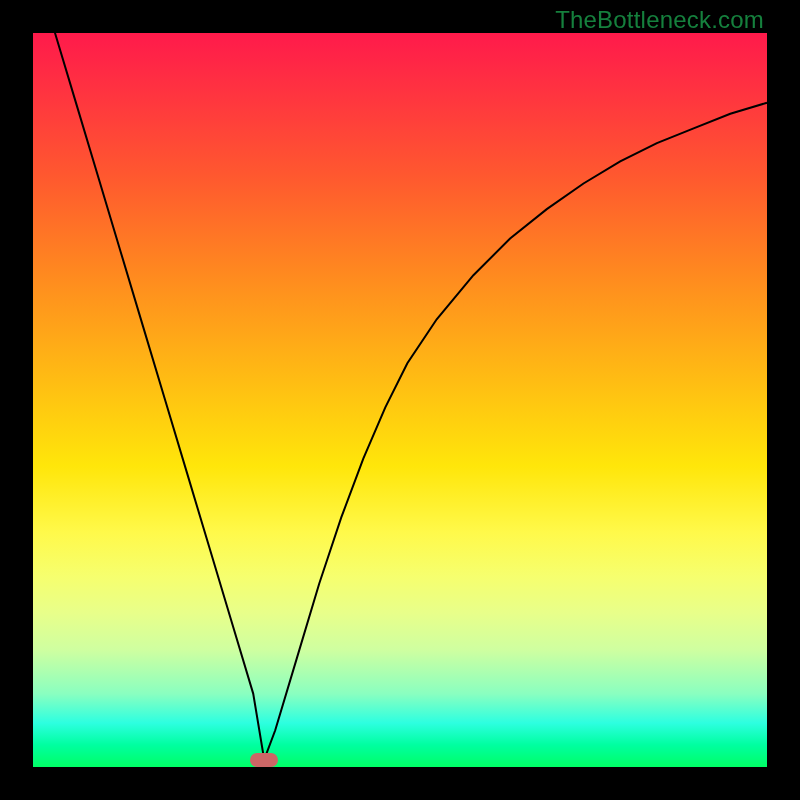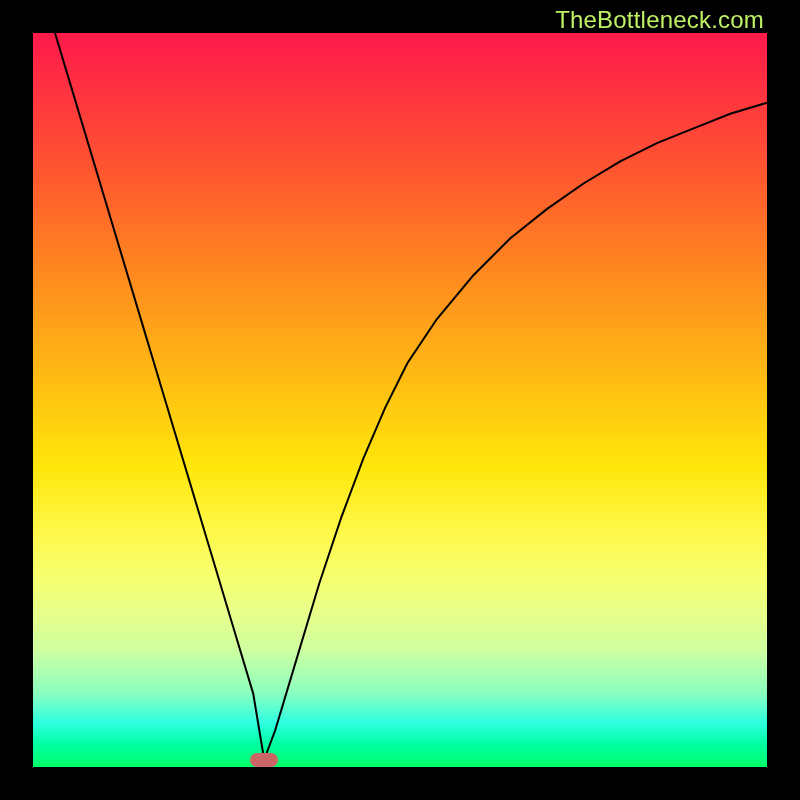--- a/index.html
+++ b/index.html
@@ -37,21 +37,21 @@
       #8affc0 90%,
       #2dffe0 94%,
       #00ffa0 97%,
       #00ff66 100%
     );
   }
   .watermark {
     position: absolute;
     top: 6px;
     right: 36px;
-    color: #bef264;
+    color: #15803d;
     font-size: 24px;
     font-weight: 400;
     letter-spacing: 0.2px;
     z-index: 5;
   }
   svg.curve {
     position: absolute;
     left: 0;
     top: 0;
     width: 734px;

